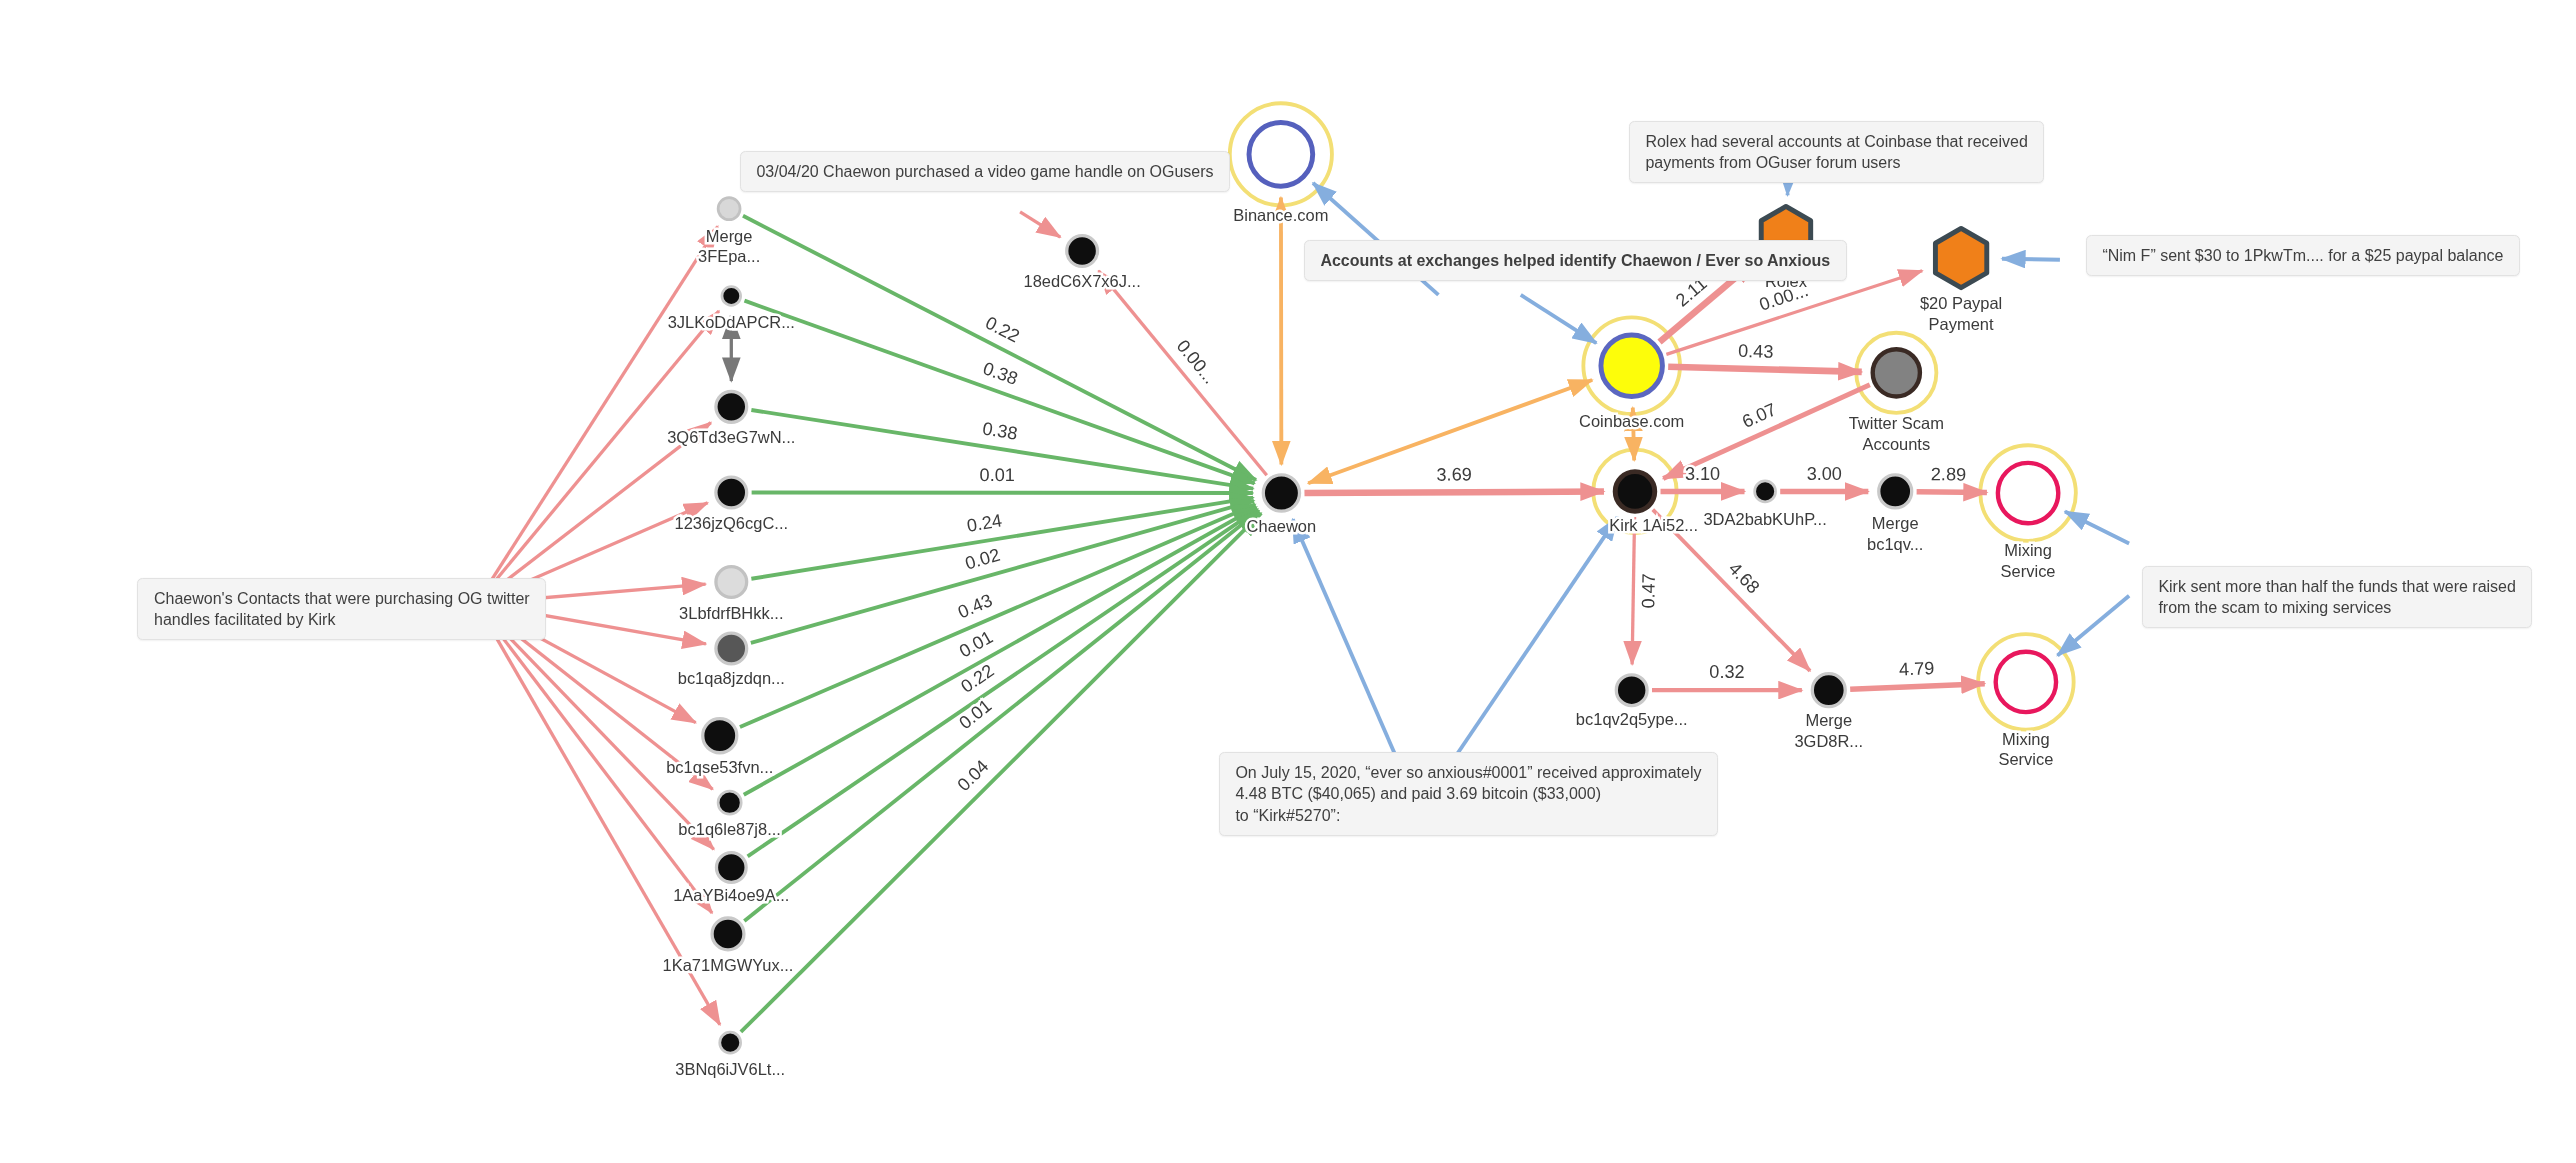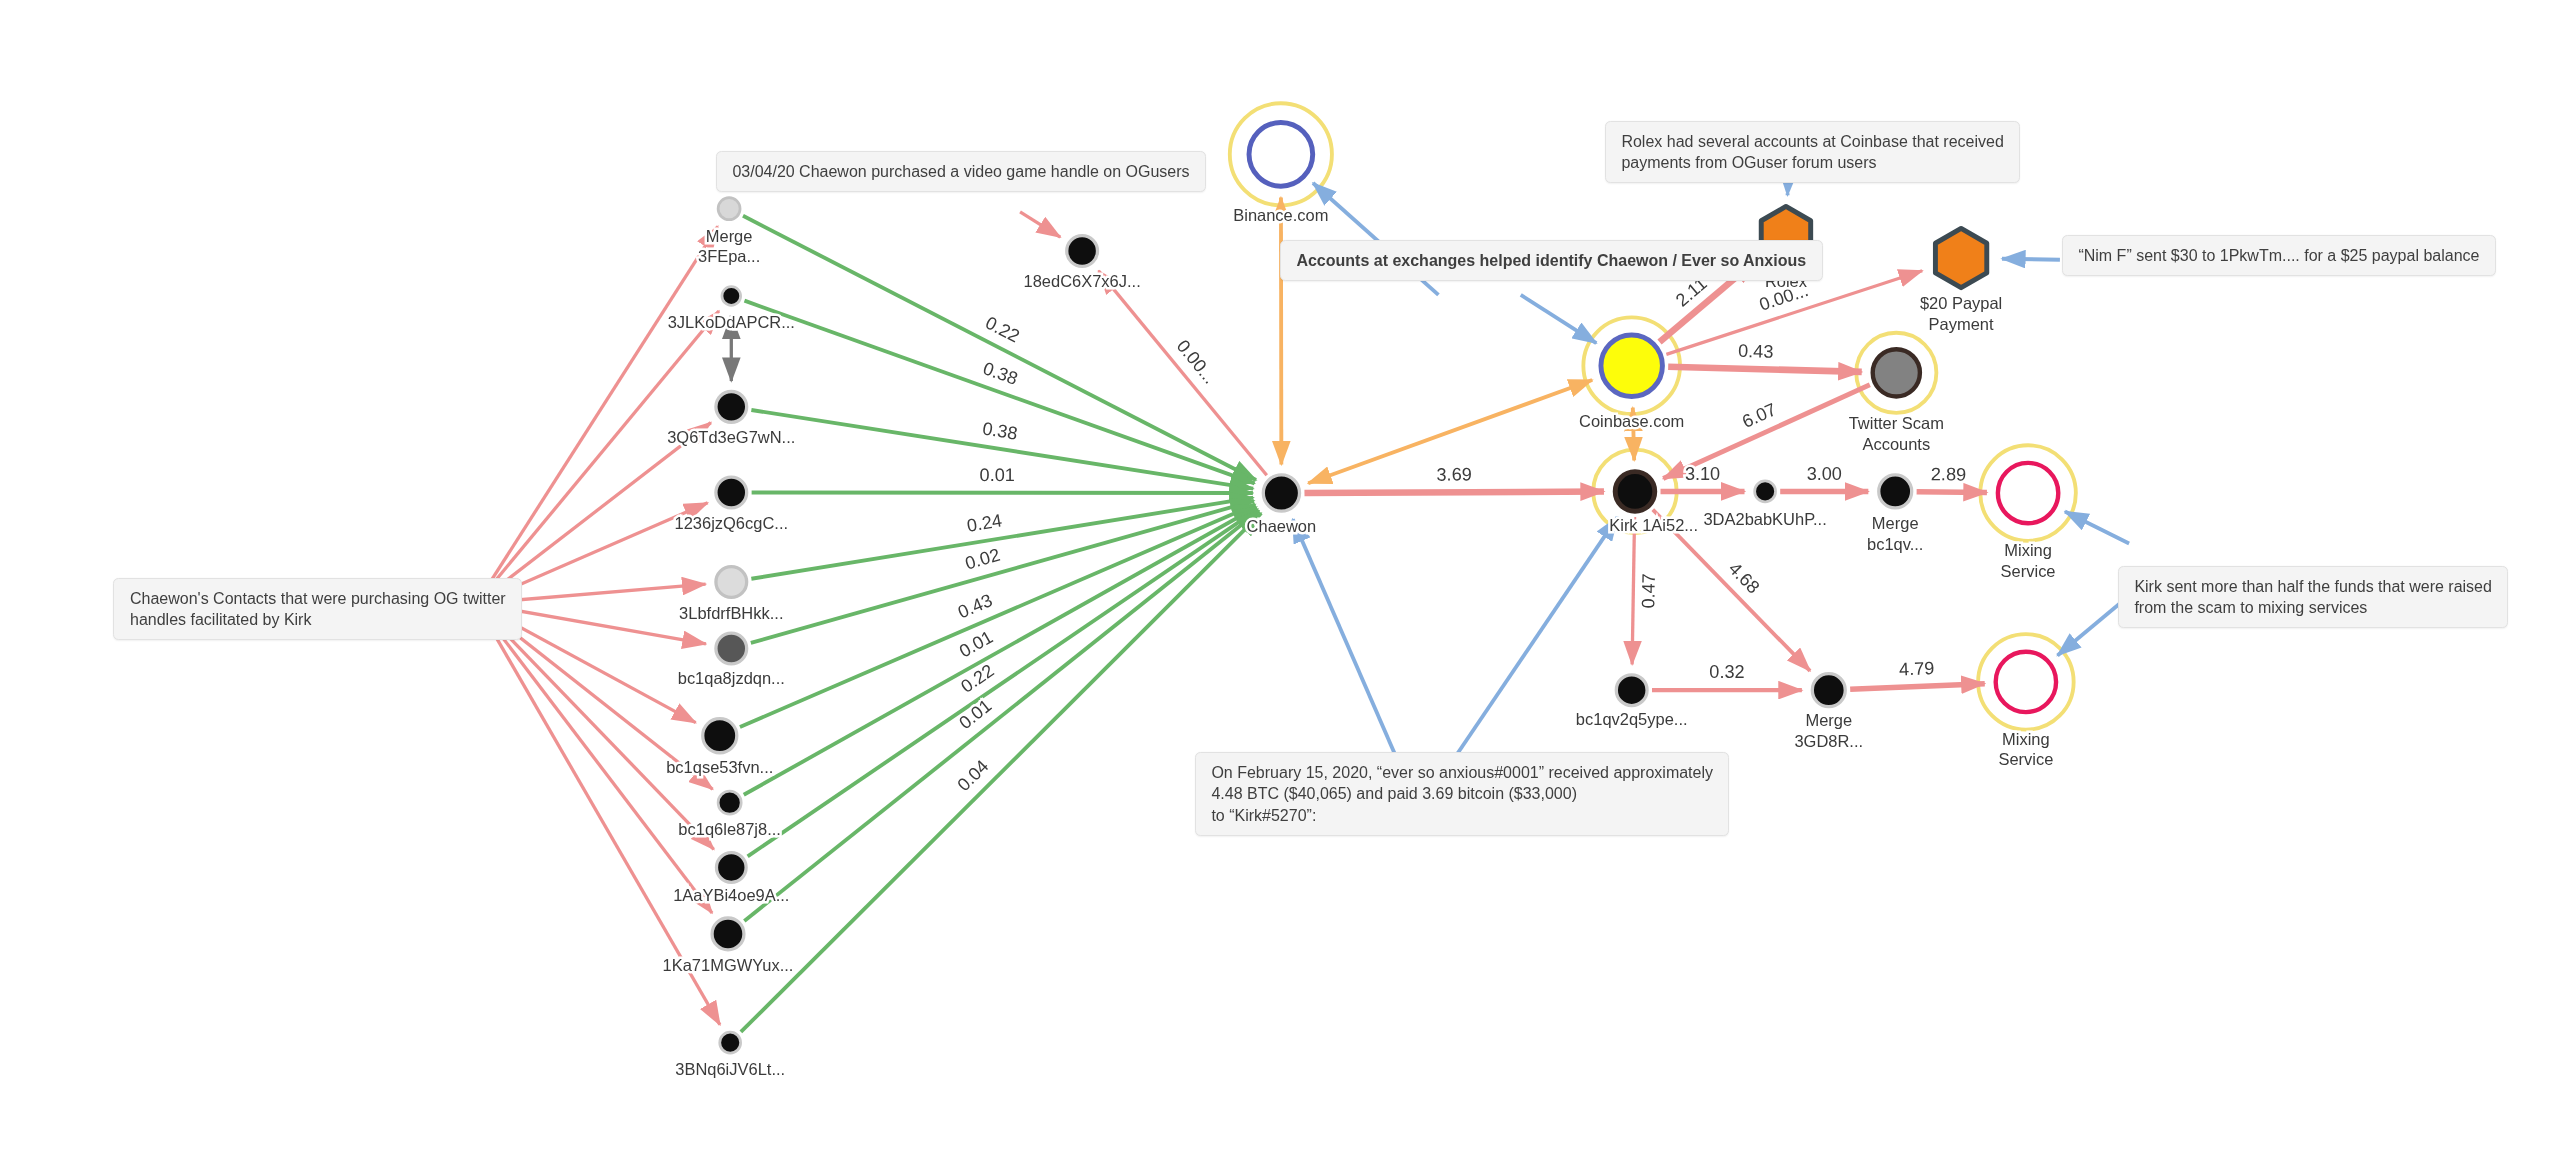--- a/index.html
+++ b/index.html
@@ -10,20 +10,21 @@
     position:absolute;
     background:#f4f4f4;
     border:1.1px solid #e2e2e2;
     border-radius:5.5px;
     padding:8.8px 15.4px;
     font-size:16px;
     line-height:1.34;
     color:#3f3f3f;
     white-space:pre-line;
     box-shadow:0 0.5px 1.6px rgba(0,0,0,0.06);
+    margin-left:24px;
   }
   text{font-family:"Liberation Sans", sans-serif;}
   .edge-label, .node-label{
     fill:#3b3b3b;
     stroke:#ffffff;
     stroke-width:9px;
     paint-order:stroke;
     text-anchor:middle;
   }
   .edge-label{font-size:33px;}
@@ -199,16 +200,16 @@
 
 <div class="ann" style="left: 113px; top: 578px; padding-left: 16px;">Chaewon's Contacts that were purchasing OG twitter
 handles facilitated by Kirk</div>
 <div class="ann" style="left: 716px; top: 151px;">03/04/20 Chaewon purchased a video game handle on OGusers</div>
 <div class="ann" style="left: 1280px; top: 240px; font-weight: bold;">Accounts at exchanges helped identify Chaewon / Ever so Anxious</div>
 <div class="ann" style="left: 1605px; top: 121px;">Rolex had several accounts at Coinbase that received
 payments from OGuser forum users</div>
 <div class="ann" style="left: 2062px; top: 235px;">“Nim F” sent $30 to 1PkwTm.... for a $25 paypal balance</div>
 <div class="ann" style="left: 2118px; top: 566px;">Kirk sent more than half the funds that were raised
 from the scam to mixing services</div>
-<div class="ann" style="left: 1195px; top: 752px;">On February 15, 2020, “ever so anxious#0001” received approximately
+<div class="ann" style="left: 1195px; top: 752px;">On July 15, 2020, “ever so anxious#0001” received approximately
 4.48 BTC ($40,065) and paid 3.69 bitcoin ($33,000)
 to “Kirk#5270”:</div>
 
 
 </body></html>

